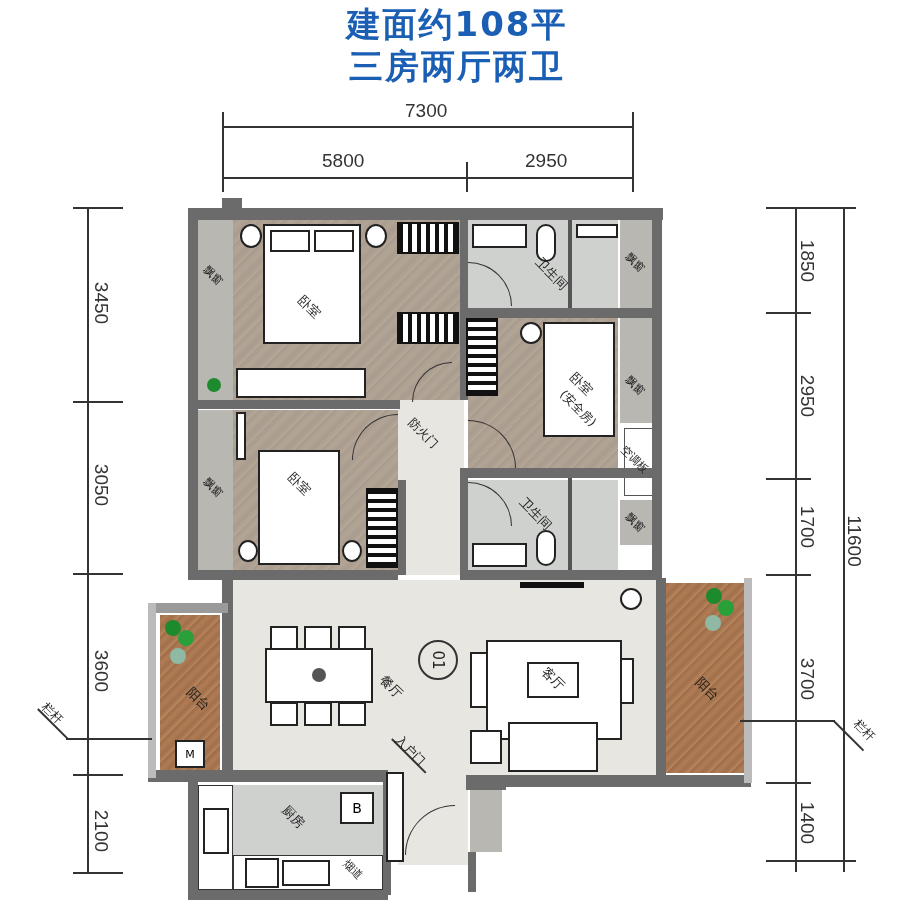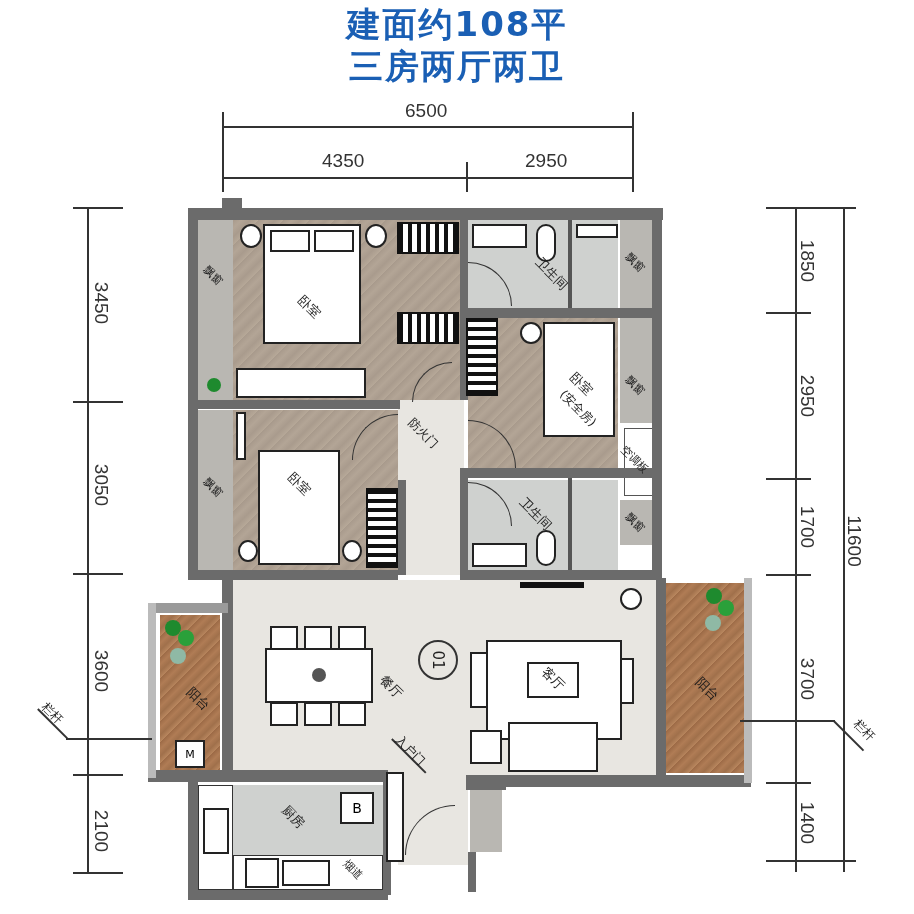--- a/index.html
+++ b/index.html
@@ -29,22 +29,22 @@
 <body>
 
 <div class="title t1">建面约108平</div>
 <div class="title t2">三房两厅两卫</div>
 
 <div class="dim-line" style="left:222px;top:126px;width:410px;height:1.5px;"></div>
 <div class="dim-line" style="left:222px;top:112px;width:1.5px;height:80px;"></div>
 <div class="dim-line" style="left:632px;top:112px;width:1.5px;height:80px;"></div>
 <div class="dim-line" style="left:466px;top:162px;width:1.5px;height:30px;"></div>
 <div class="dim-line" style="left:222px;top:177px;width:410px;height:1.5px;"></div>
-<div class="dim-text" style="left:405px;top:100px;">6500</div>
-<div class="dim-text" style="left:322px;top:150px;">4350</div>
+<div class="dim-text" style="left:405px;top:100px;">7300</div>
+<div class="dim-text" style="left:322px;top:150px;">5800</div>
 <div class="dim-text" style="left:525px;top:150px;">2950</div>
 
 <div class="dim-line" style="left:87px;top:207px;width:1.5px;height:665px;"></div>
 <div class="dim-line" style="left:73px;top:207px;width:50px;height:1.5px;"></div>
 <div class="dim-line" style="left:73px;top:401px;width:50px;height:1.5px;"></div>
 <div class="dim-line" style="left:73px;top:573px;width:50px;height:1.5px;"></div>
 <div class="dim-line" style="left:73px;top:774px;width:50px;height:1.5px;"></div>
 <div class="dim-line" style="left:73px;top:872px;width:50px;height:1.5px;"></div>
 <div class="vtext" style="left:80px;top:292px;">3450</div>
 <div class="vtext" style="left:80px;top:474px;">3050</div>

